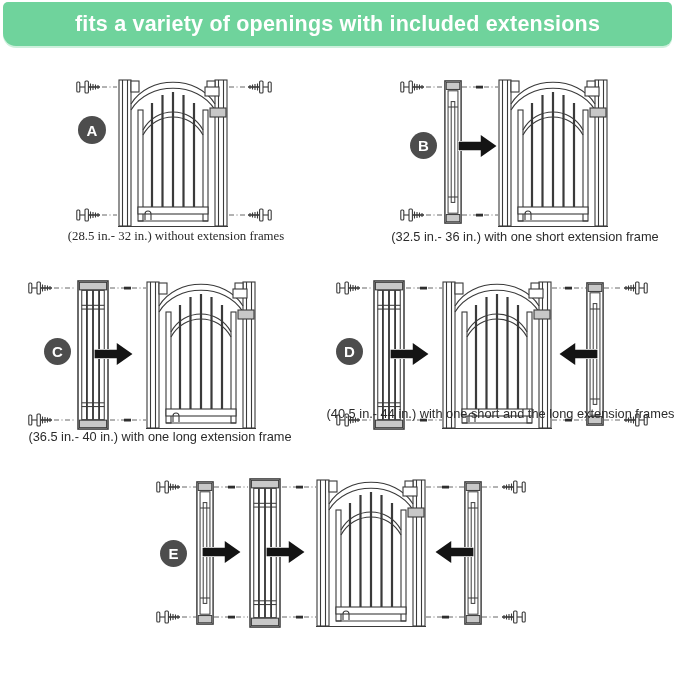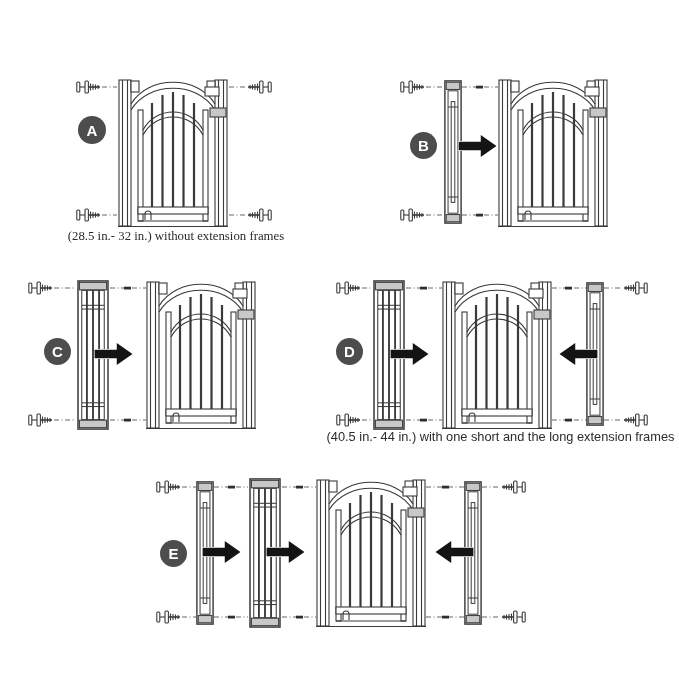--- a/index.html
+++ b/index.html
@@ -108,20 +108,23 @@
 
       <symbol id="sym-arrow-right" viewBox="0 0 42 26">
         <polygon points="0,8.5 24,8.5 24,1 41,13 24,25 24,17.5 0,17.5" fill="#141414" stroke="#ffffff" stroke-width="1.6" paint-order="stroke"></polygon>
       </symbol>
       <symbol id="sym-arrow-left" viewBox="0 0 42 26">
         <polygon points="42,8.5 18,8.5 18,1 1,13 18,25 18,17.5 42,17.5" fill="#141414" stroke="#ffffff" stroke-width="1.6" paint-order="stroke"></polygon>
       </symbol>
     </defs>
   </svg>
 
+  <div class="banner" style="background:#6fd39c;color:#ffffff;">
+    <span class="banner-title">fits a variety of openings with included extensions</span>
+  </div>
 
   <div class="marker" style="left:78px;top:116px;width:28px;height:28px;">
     <span>A</span>
   </div>
   <svg class="diagram-svg" style="left:60px;top:64px;" width="230" height="170" viewBox="0 0 230 170">
     <use href="#sym-screw" x="16" y="16" width="26" height="14"></use>
     <line class="dl" x1="42" y1="23" x2="57" y2="23"></line>
     <use href="#sym-screw" x="16" y="144" width="26" height="14"></use>
     <line class="dl" x1="42" y1="151" x2="57" y2="151"></line>
     <use href="#sym-gate" x="58" y="4" width="110" height="160"></use>
@@ -145,37 +148,39 @@
     <use href="#sym-screw" x="12" y="144" width="26" height="14"></use>
     <line class="dl" x1="38" y1="151" x2="55" y2="151"></line>
     <use href="#sym-short-ext" x="56" y="16" width="18" height="144"></use>
     <line class="dl" x1="74" y1="23" x2="110" y2="23"></line>
     <rect class="mid" x="88" y="21.7" width="7" height="2.8"></rect>
     <line class="dl" x1="74" y1="151" x2="110" y2="151"></line>
     <rect class="mid" x="88" y="149.7" width="7" height="2.8"></rect>
     <use href="#sym-gate" x="110" y="4" width="110" height="160"></use>
     <use href="#sym-arrow-right" x="70" y="70" width="40" height="24"></use>
   </svg>
+  <div class="caption" style="left:380px;top:229px;width:290px;">(32.5 in.- 36 in.) with one short extension frame</div>
 
   <div class="marker" style="left:44px;top:338px;">
     <span>C</span>
   </div>
   <svg class="diagram-svg" style="left:14px;top:264px;" width="310" height="172" viewBox="0 0 310 172">
     <use href="#sym-screw" x="14" y="17" width="26" height="14"></use>
     <line class="dl" x1="40" y1="24" x2="62" y2="24"></line>
     <use href="#sym-screw" x="14" y="149" width="26" height="14"></use>
     <line class="dl" x1="40" y1="156" x2="62" y2="156"></line>
     <use href="#sym-long-ext" x="62" y="16" width="34" height="150"></use>
     <line class="dl" x1="96" y1="24" x2="132" y2="24"></line>
     <rect class="mid" x="110" y="22.7" width="7" height="2.8"></rect>
     <line class="dl" x1="96" y1="156" x2="132" y2="156"></line>
     <rect class="mid" x="110" y="154.7" width="7" height="2.8"></rect>
     <use href="#sym-gate" x="132" y="6" width="110" height="160"></use>
     <use href="#sym-arrow-right" x="80" y="78" width="40" height="24"></use>
   </svg>
+  <div class="caption" style="left:9px;top:429px;width:302px;">(36.5 in.- 40 in.) with one long extension frame</div>
 
   <div class="marker" style="left:336px;top:338px;">
     <span>D</span>
   </div>
   <svg class="diagram-svg" style="left:330px;top:264px;" width="349" height="172" viewBox="0 0 349 172">
     <use href="#sym-screw" x="6" y="17" width="26" height="14"></use>
     <line class="dl" x1="32" y1="24" x2="42" y2="24"></line>
     <use href="#sym-screw" x="6" y="149" width="26" height="14"></use>
     <line class="dl" x1="32" y1="156" x2="42" y2="156"></line>
     <use href="#sym-long-ext" x="42" y="16" width="34" height="150"></use>
@@ -193,21 +198,21 @@
     <line class="dl" x1="274" y1="156" x2="292" y2="156"></line>
     <g transform="translate(318,17) scale(-1,1)">
         <use href="#sym-screw" width="26" height="14"></use>
       </g>
     <g transform="translate(318,149) scale(-1,1)">
         <use href="#sym-screw" width="26" height="14"></use>
       </g>
     <use href="#sym-arrow-right" x="60" y="78" width="40" height="24"></use>
     <use href="#sym-arrow-left" x="228" y="78" width="40" height="24"></use>
   </svg>
-  <div class="caption" style="left:322px;top:429px;width:357px;">(40.5 in.- 44 in.) with one short and the long extension frames</div>
+  <div class="caption" style="left:322px;top:406px;width:357px;">(40.5 in.- 44 in.) with one short and the long extension frames</div>
 
   <div class="marker" style="left:160px;top:540px;">
     <span>E</span>
   </div>
   <svg class="diagram-svg" style="left:150px;top:464px;" width="380" height="172" viewBox="0 0 380 172">
     <use href="#sym-screw" x="6" y="16" width="26" height="14"></use>
     <line class="dl" x1="32" y1="23" x2="46" y2="23"></line>
     <use href="#sym-screw" x="6" y="146" width="26" height="14"></use>
     <line class="dl" x1="32" y1="153" x2="46" y2="153"></line>
     <use href="#sym-short-ext" x="46" y="14" width="18" height="150"></use>

